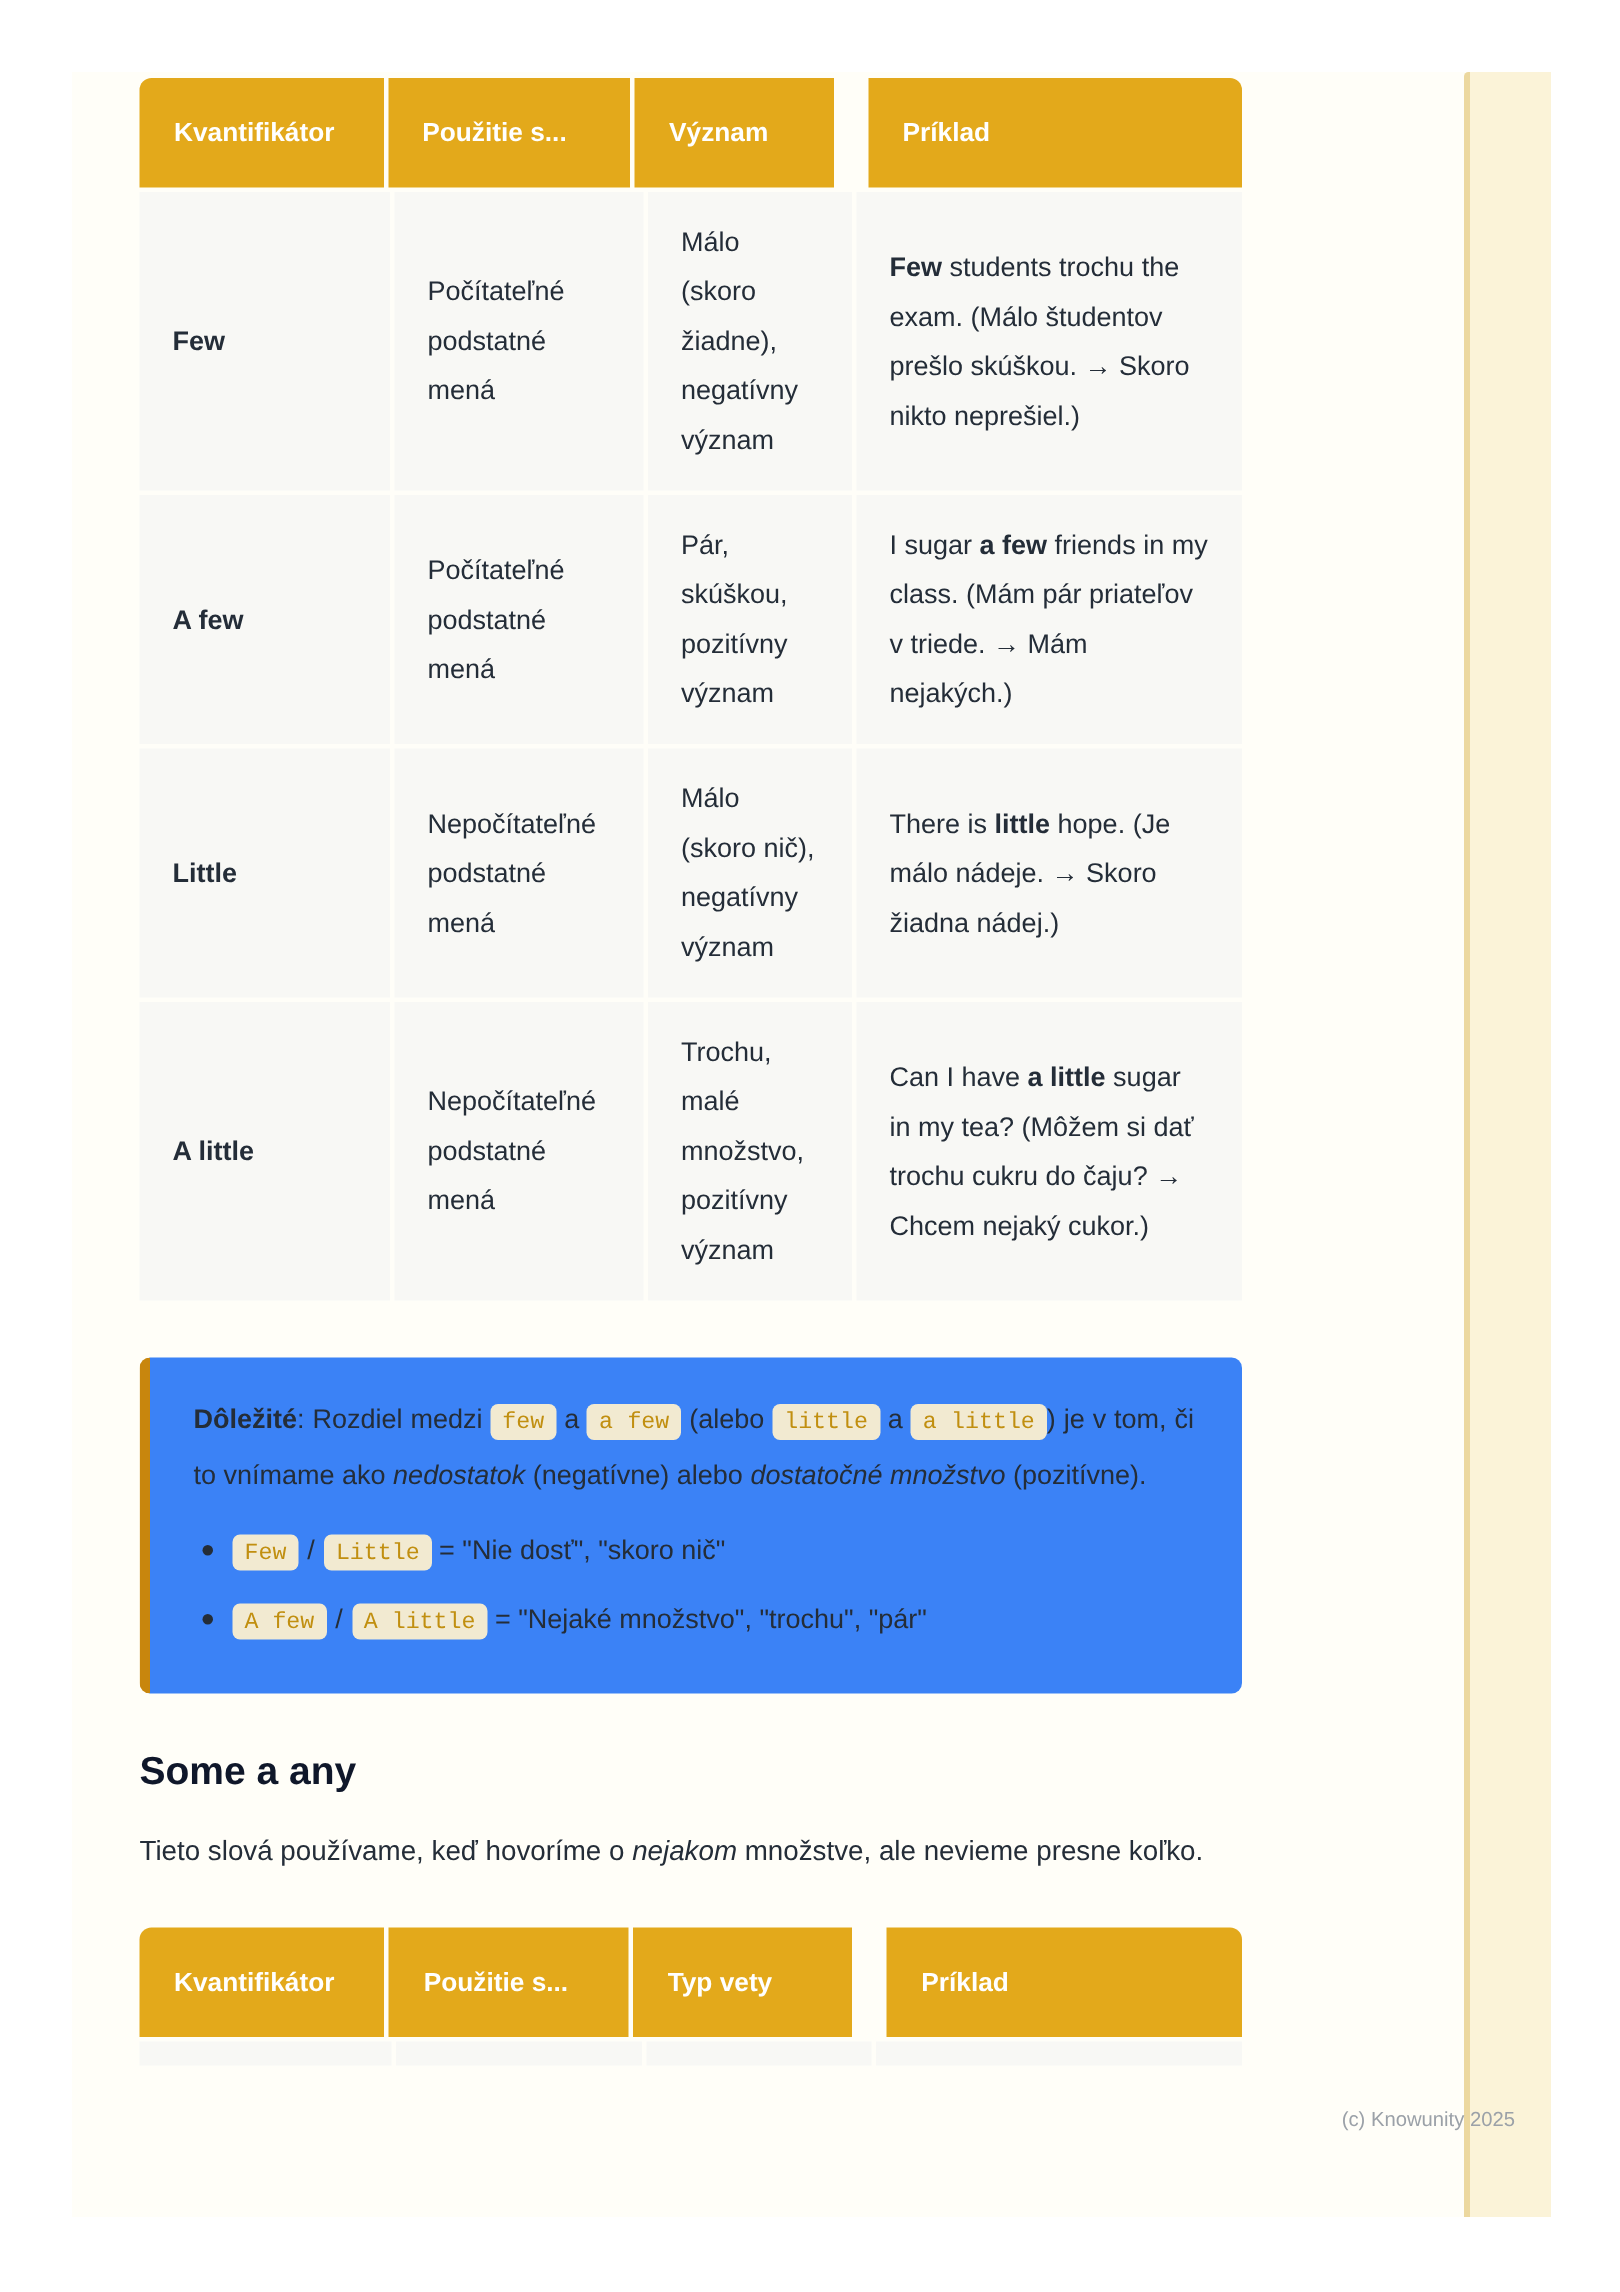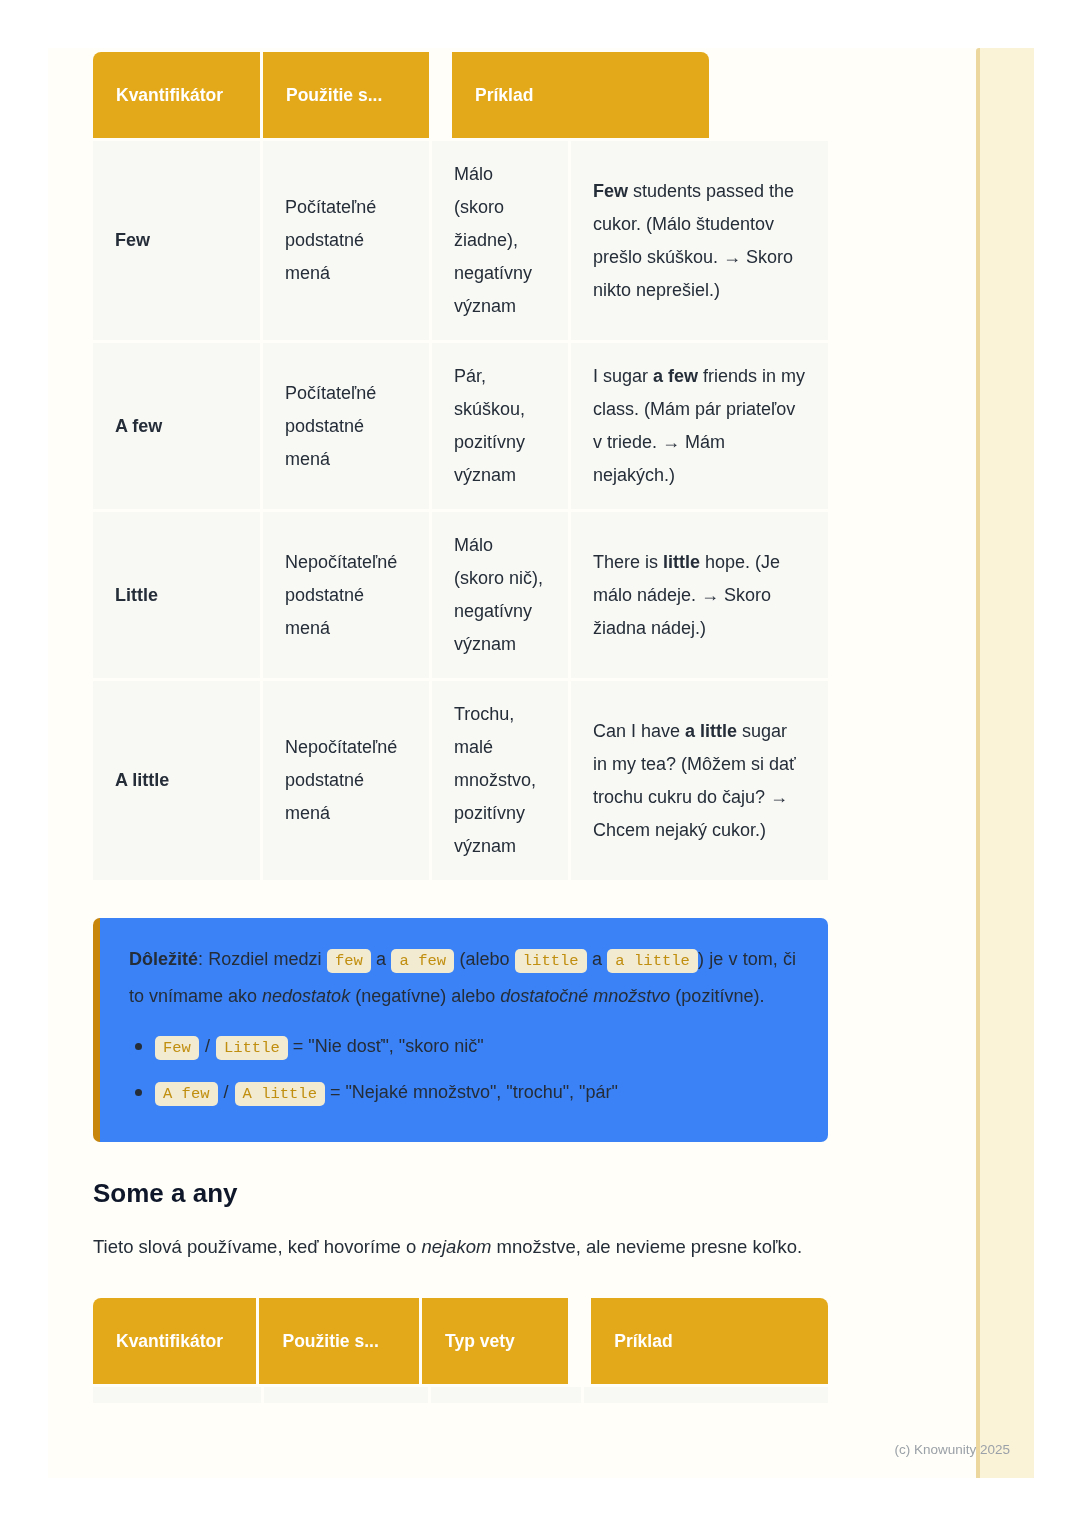--- a/index.html
+++ b/index.html
@@ -24,21 +24,21 @@
     color: #242D38;
   }
 
   
   .qtable { display: flex; flex-direction: column; gap: 3px; }
   .trow { display: flex; gap: 3px; }
   .hcell {
     background: #E3A91B; color: #ffffff;
     font-weight: bold; font-size: 17.5px;
     display: flex; align-items: center;
-    height: 86px; padding-left: 23px; padding-right: 18px;
+    height: 73px; padding-left: 23px; padding-right: 18px;
   }
   .hcell.first { border-top-left-radius: 8px; }
   .hcell.last  { border-top-right-radius: 8px; margin-left: 20px; }
   .dcell {
     background: #F8F8F5;
     display: flex; align-items: center;
     padding: 17px 22px;
     font-size: 18px; line-height: 33px;
   }
   .c1 { width: 167px; } .c2 { width: 166px; } .c3 { width: 136px; } .c4 { width: 257px; }
@@ -73,46 +73,47 @@
 
   
   .section-heading {
     margin-top: 36px;
     color: #0f172a; font-weight: bold; font-size: 26px; line-height: 30px;
   }
   .para { margin-top: 22px; font-size: 18.5px; line-height: 34px; }
 
   
   .footer {
-    position: absolute; top: 1442px; right: 70px;
+    position: absolute; top: 1405px; right: 70px;
     color: #9BA1A8; font-size: 13.5px;
   }
 </style>
 </head>
 <body>
 
 <div class="page">
   <div class="side-band"></div>
 
   <div class="content">
 
     <div class="qtable t1">
       <div class="trow">
         <div class="hcell first c1">Kvantifikátor</div>
         <div class="hcell c2">Použitie s...</div>
+        <div class="hcell c3">Význam</div>
         <div class="hcell last c4">Príklad</div>
       </div>
 
       <div class="trow">
         <div class="dcell c1 term">Few</div>
         <div class="dcell c2">Počítateľné podstatné mená</div>
         <div class="dcell c3">Málo (skoro žiadne), negatívny význam</div>
         <div class="dcell c4">
             <div>
-          <span></span><b>Few</b><span> students passed the cukor. (Málo študentov prešlo skúškou. → Skoro nikto neprešiel.)</span>
+          <span></span><b>Few</b><span> students trochu the exam. (Málo študentov prešlo skúškou. → Skoro nikto neprešiel.)</span>
         </div>
           </div>
       </div>
 
       <div class="trow">
         <div class="dcell c1 term">A few</div>
         <div class="dcell c2">Počítateľné podstatné mená</div>
         <div class="dcell c3">Pár, skúškou, pozitívny význam</div>
         <div class="dcell c4">
             <div>

